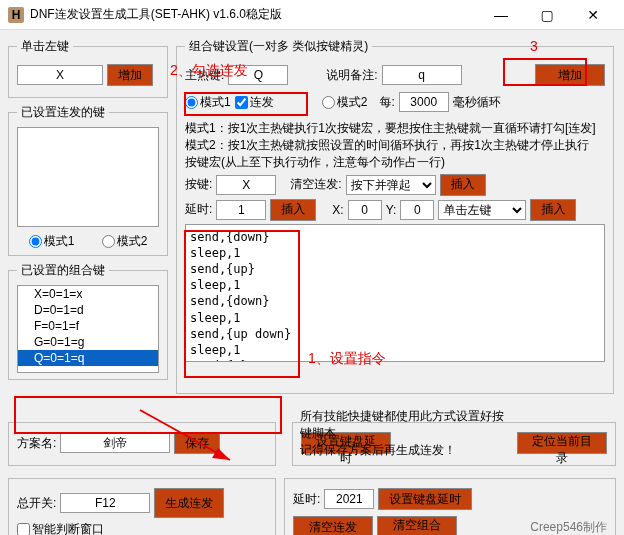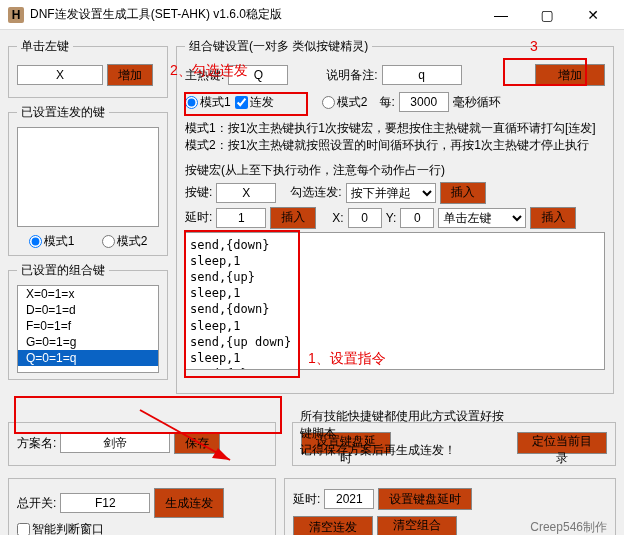--- a/index.html
+++ b/index.html
@@ -8,21 +8,21 @@
 .titlebar .icon{width:16px;height:16px;background:#b8926a;border-radius:2px;margin-right:6px;display:flex;align-items:center;justify-content:center;color:#fff;font-weight:bold;font-size:10px}
 .titlebar .title{flex:1}
 .winbtn{width:46px;height:30px;display:flex;align-items:center;justify-content:center;font-size:14px}
 .body{padding:8px;position:relative;background:#f0f0f0}
 fieldset{border:1px solid #bbb;padding:6px 8px 8px;margin-bottom:6px}
 legend{padding:0 4px}
 .row{display:flex;align-items:center;gap:4px;margin:3px 0}
 input[type=text]{border:1px solid #999;background:#fff;height:20px;padding:0 4px;text-align:center}
 button{border:1px solid #888;background:#c2410c;height:22px;padding:0 10px;min-width:46px}
 .listbox{border:1px solid #999;background:#fff;overflow:auto}
-.listbox .item{padding:1px 8px;white-space:nowrap}
+.listbox .item{padding:1px 16px;white-space:nowrap}
 .listbox .sel{background:#0a63c4;color:#fff}
 .leftcol{position:absolute;left:8px;top:8px;width:160px}
 .rightcol{position:absolute;left:176px;top:8px;width:438px}
 .txtarea{border:1px solid #999;background:#fff;padding:4px;font-family:Consolas,monospace;font-size:12px;line-height:1.35;overflow:auto}
 .note{color:#333}
 .bottom{position:absolute;left:8px;top:392px;width:608px}
 .annot{position:absolute;color:#e60000;font-size:14px;pointer-events:none;font-weight:500}
 .redbox{position:absolute;border:2px solid #e60000;pointer-events:none}
 .arrow{position:absolute;pointer-events:none}
 select{border:1px solid #999;height:20px;background:#fff}
@@ -110,26 +110,26 @@
         <span style="margin-left:8px">每:</span>
         <input type="text" style="width: 50px;" value="3000">
         <span>毫秒循环</span>
       </div>
 
       <div class="note" style="margin-top:8px;line-height:1.4">
         <div>模式1：按1次主热键执行1次按键宏，要想按住主热键就一直循环请打勾[连发]</div>
         <div>模式2：按1次主热键就按照设置的时间循环执行，再按1次主热键才停止执行</div>
       </div>
 
-      <div style="margin-top:8px">按键宏(从上至下执行动作，注意每个动作占一行)</div>
+      <div style="">按键宏(从上至下执行动作，注意每个动作占一行)</div>
 
       <div class="row">
         <span>按键:</span>
         <input type="text" style="width: 60px;" value="X">
-        <span style="margin-left:10px">勾选连发:</span>
+        <span style="margin-left:10px">清空连发:</span>
         <select style="width:90px"><option>按下并弹起</option></select>
         <button>插入</button>
       </div>
 
       <div class="row">
         <span>延时:</span>
         <input type="text" style="width: 50px;" value="1">
         <button>插入</button>
         <span style="margin-left:12px">X:</span>
         <input type="text" style="width: 34px;" value="0">

